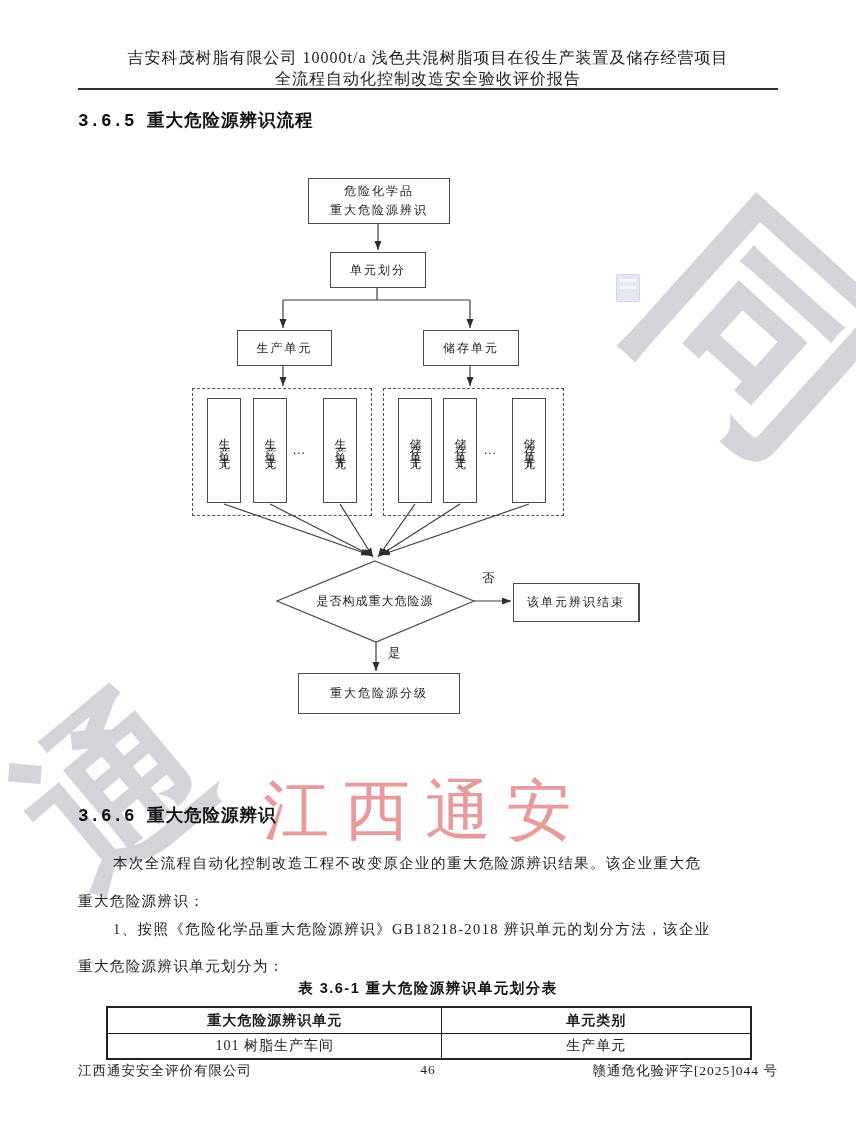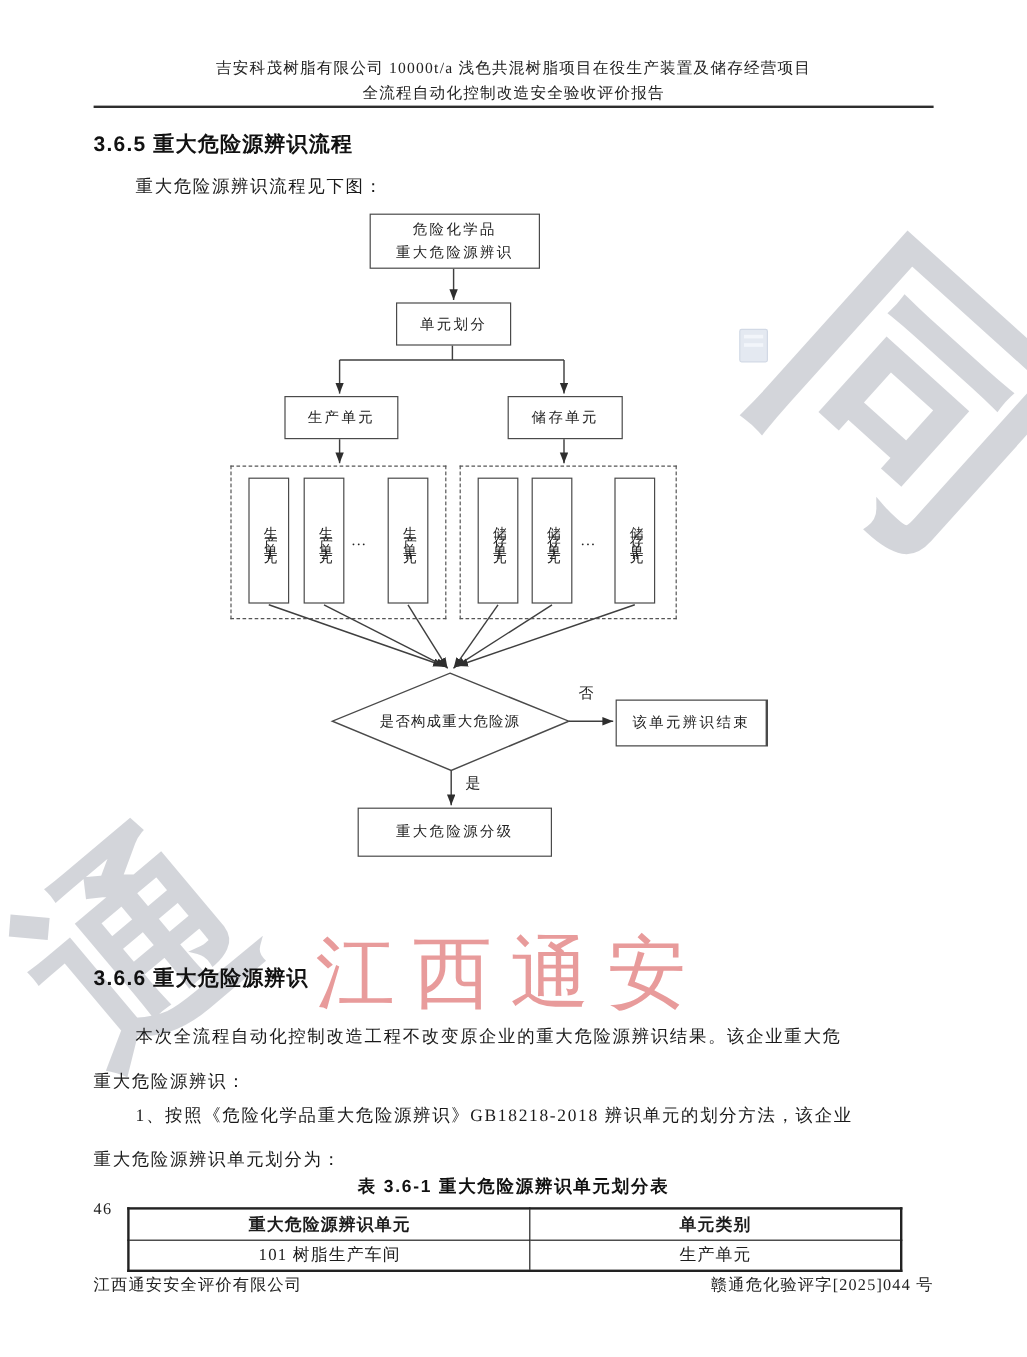--- a/index.html
+++ b/index.html
@@ -1,23 +1,23 @@
 <!DOCTYPE html>
 <html><head>
 <meta charset="utf-8">
 <style>
   html,body{margin:0;padding:0;background:#888;}
   #page{position:relative;width:856px;height:1131px;background:#ffffff;overflow:hidden;
         font-family:"Liberation Serif", serif;color:#1c1c1c;margin:0 auto;}
   .abs{position:absolute;}
   
-  .hdr-line{left:78px;width:700px;text-align:center;font-size:13px;letter-spacing:1px;color:#222;}
+  .hdr-line{left:78px;width:700px;text-align:center;font-size:16px;letter-spacing:1px;color:#222;}
   .hdr-rule{left:78px;top:88px;width:700px;height:2px;background:#2e2e2e;}
   
-  .h-sec{font-family:Liberation Sans, sans-serif;font-weight:bold;font-size:17.5px;color:#111;letter-spacing:1px;}
+  .h-sec{font-family:Liberation Mono, monospace;font-weight:bold;font-size:17.5px;color:#111;letter-spacing:1px;}
   .body-line{font-size:14.5px;letter-spacing:1.4px;color:#1a1a1a;white-space:nowrap;}
   .cap{font-family:"Liberation Sans", sans-serif;font-weight:bold;font-size:14.5px;color:#111;letter-spacing:1.5px;text-align:center;}
   
   .fc-box{border:1px solid #4a4a4a;background:#fff;display:flex;align-items:center;justify-content:center;
           font-size:12px;letter-spacing:2px;color:#222;text-align:center;}
   .fc-dashed{border:1.5px dashed #555;background:transparent;}
   .fc-vbox{border:1px solid #4a4a4a;background:#fff;writing-mode:vertical-rl;text-orientation:upright;
            font-size:11.5px;letter-spacing:7px;color:#222;display:flex;align-items:center;justify-content:center;padding-top:4px;box-sizing:border-box;}
   .fc-label{font-size:12.5px;color:#222;}
   .fc-ellipsis{font-size:13px;color:#222;letter-spacing:1px;}
@@ -53,21 +53,20 @@
   <div class="abs artifact">
     <span class="stripe" style="top:4px"></span>
     <span class="stripe" style="top:11px"></span>
   </div>
 
   <div class="abs hdr-line content" style="top:48px">吉安科茂树脂有限公司 10000t/a 浅色共混树脂项目在役生产装置及储存经营项目</div>
   <div class="abs hdr-line content" style="top:69px">全流程自动化控制改造安全验收评价报告</div>
   <div class="abs hdr-rule content"></div>
 
   <div class="abs h-sec content" style="left:78px;top:108px">3.6.5 重大危险源辨识流程</div>
-  <div class="abs body-line content" style="left:113px;top:146px">重大危险源辨识流程见下图：</div>
 
   <svg id="flow-svg" class="abs" width="856" height="1131" viewBox="0 0 856 1131">
     <defs>
       <marker id="ah" markerWidth="10" markerHeight="8" refX="9" refY="3.5" orient="auto" markerUnits="userSpaceOnUse">
         <path d="M0,0 L9,3.5 L0,7 Z" fill="#2e2e2e"></path>
       </marker>
     </defs>
     <g stroke="#3f3f3f" stroke-width="1.2" fill="none">
       <line x1="378" y1="222" x2="378" y2="250" marker-end="url(#ah)"></line>
       <line x1="377" y1="286" x2="377" y2="300"></line>
@@ -134,16 +133,16 @@
       <th>单元类别</th>
     </tr>
     <tr>
       <td>101 树脂生产车间</td>
       <td>生产单元</td>
     </tr>
   </tbody>
     </table>
 
   <div class="abs foot" style="left:78px;top:1062px">江西通安安全评价有限公司</div>
-  <div class="abs foot" style="left:78px;top:1000px;width:700px;">46</div>
+  <div class="abs foot" style="left:78px;top:1062px;width:700px;text-align:center">46</div>
   <div class="abs foot" style="left:78px;top:1062px;width:700px;text-align:right">赣通危化验评字[2025]044 号</div>
 
 </div>
 
 </body></html>

